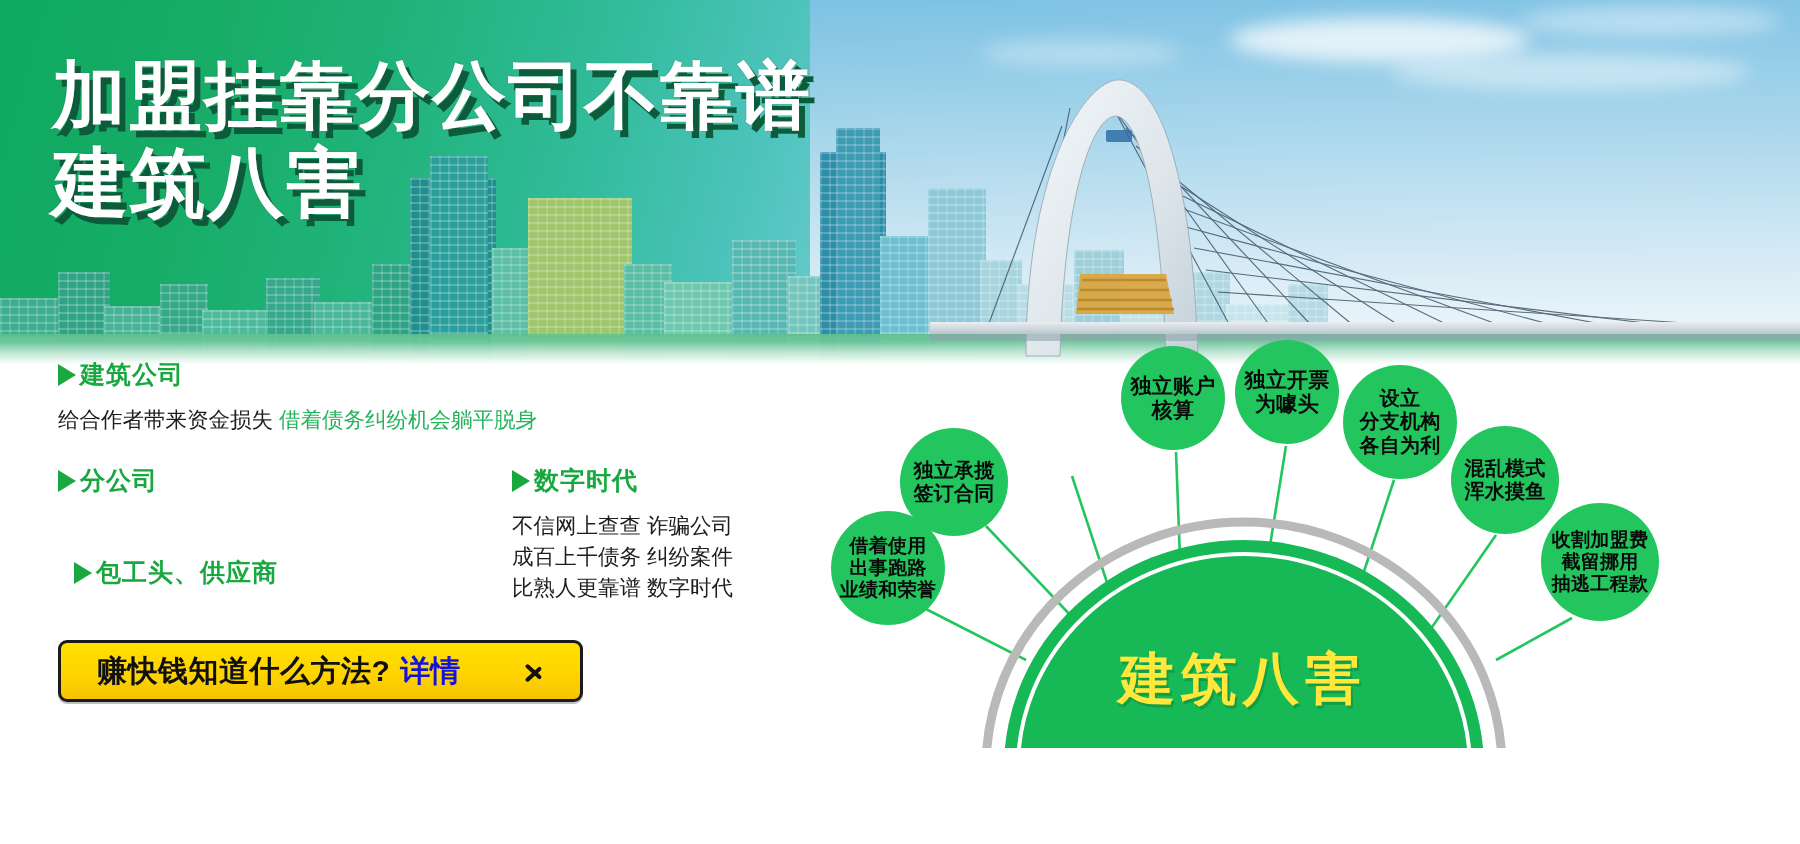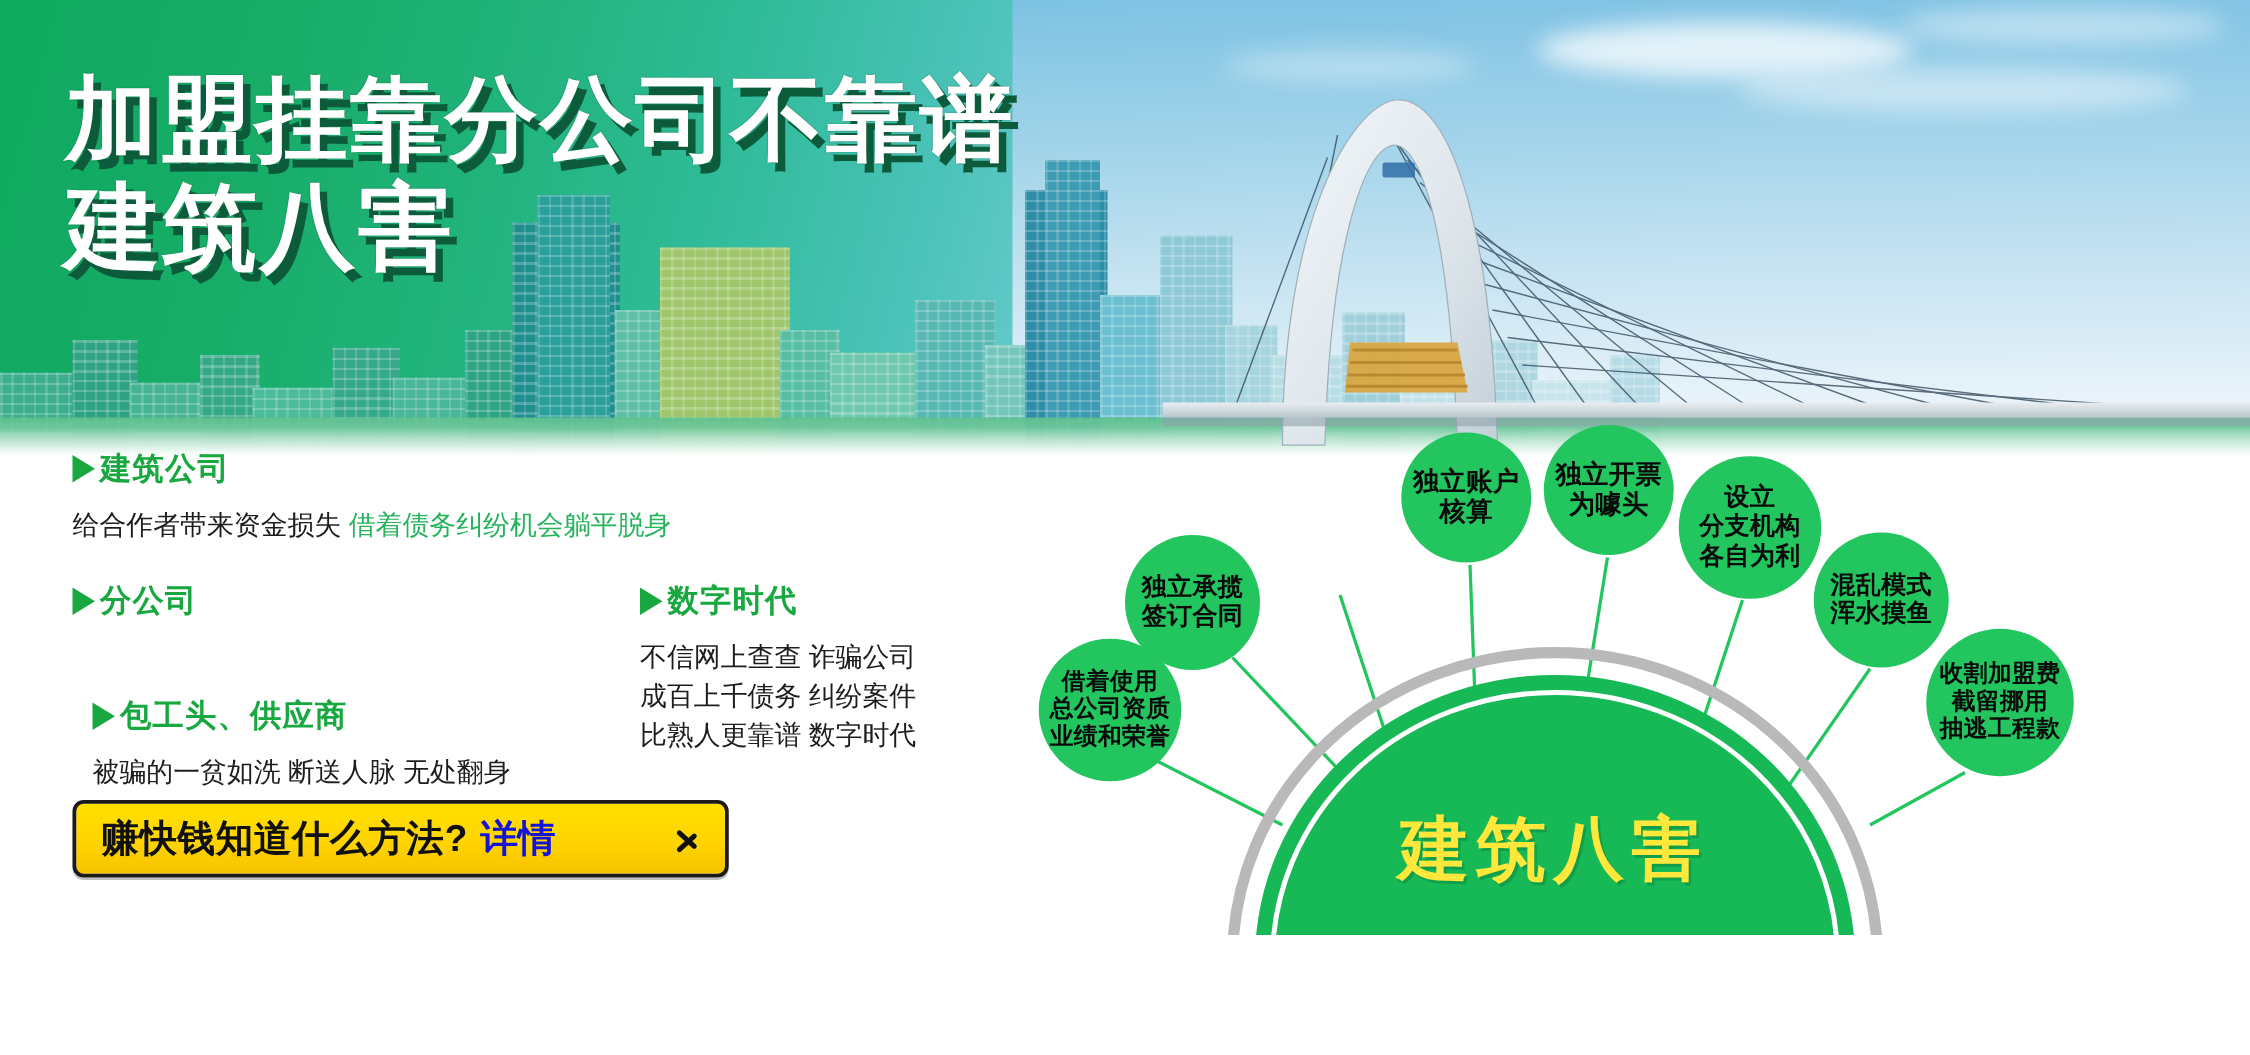--- a/index.html
+++ b/index.html
@@ -66,21 +66,21 @@
 
   .sec-a{ left:58px; top:-10px; }
   .sec-b{ left:58px; top:96px; }
   .sec-c{ left:74px; top:188px; }
   .sec-d{ left:512px; top:96px; }
 
   .cta{
     position:absolute; left:58px; top:272px; width:525px; height:62px;
     background:linear-gradient(180deg,#ffe000 0%,#ffd400 55%,#f5c400 100%);
     border:3px solid #1a1a1a; border-radius:9px;
-    display:flex; align-items:center; padding:0 20px; gap:10px;
+    display:flex; align-items:center; padding:0 36px; gap:10px;
     box-shadow:0 2px 0 rgba(0,0,0,.25);
   }
   .cta-main{ color:#101010; font-size:30px; font-weight:700; letter-spacing:.5px; white-space:nowrap; }
   .cta-link{ color:#1414d8; font-size:30px; font-weight:700; white-space:nowrap; }
   .cta-arrow{ margin-left:auto; width:20px; height:34px; position:relative; }
   .cta-arrow:before,.cta-arrow:after{
     content:""; position:absolute; left:2px; width:20px; height:4px; background:#101010; border-radius:2px;
   }
   .cta-arrow:before{ top:9px; transform:rotate(42deg); transform-origin:left center; }
   .cta-arrow:after{ top:25px; transform:rotate(-42deg); transform-origin:left center; }
@@ -267,23 +267,20 @@
         <span class="tri"></span>
         <span class="sec-title">分公司</span>
       </div>
     </div>
 
     <div class="sec sec-c">
       <div class="sec-head">
         <span class="tri"></span>
         <span class="sec-title">包工头、供应商</span>
       </div>
-      <div class="sec-body">
-        <div>被骗的一贫如洗  断送人脉  无处翻身</div>
-      </div>
     </div>
 
     <div class="sec sec-d">
       <div class="sec-head">
         <span class="tri"></span>
         <span class="sec-title">数字时代</span>
       </div>
       <div class="sec-body">
         <div>不信网上查查 诈骗公司</div>
         <div>成百上千债务 纠纷案件</div>
@@ -319,21 +316,21 @@
       <path d="M 228 438 A 226 214 0 0 1 680 438" fill="none" stroke="#ffffff" stroke-width="4"></path>
 
       <rect x="196" y="436" width="516" height="6" fill="#b9b9b9"></rect>
     </svg>
 
     <div class="dome-label" style="left:210px; top:312px; width:486px; text-align:center;">建筑八害</div>
 
     <div class="bub" style="left: 41px; top: 181px; width: 114px; height: 114px; font-size: 19px; justify-content: center;">
         <div>
           <div>借着使用</div>
-          <div>总公司资质</div>
+          <div>出事跑路</div>
           <div>业绩和荣誉</div>
         </div>
       </div>
     <div class="bub" style="left: 110px; top: 98px; width: 108px; height: 108px; font-size: 20px;">
         <div>
           <div>独立承揽</div>
           <div>签订合同</div>
         </div>
       </div>
     <div class="bub" style="left: 331px; top: 16px; width: 104px; height: 104px; font-size: 21px;">

